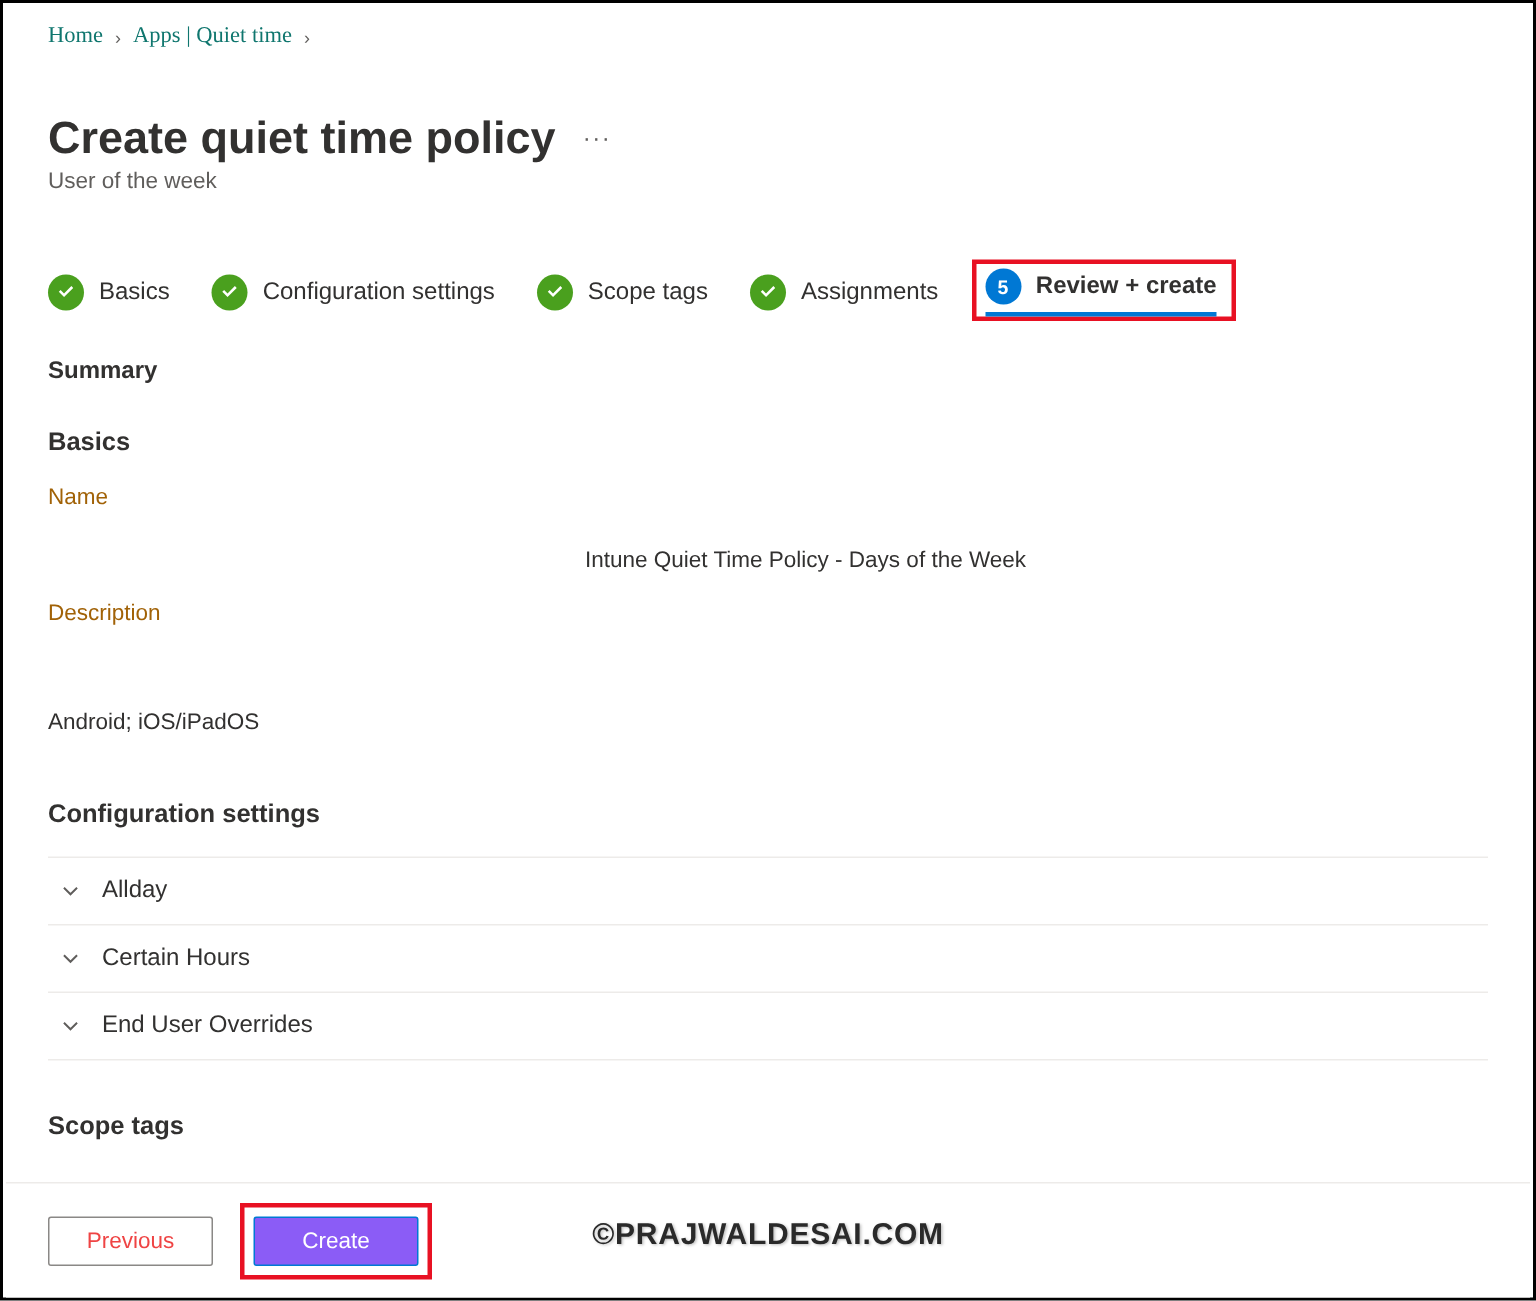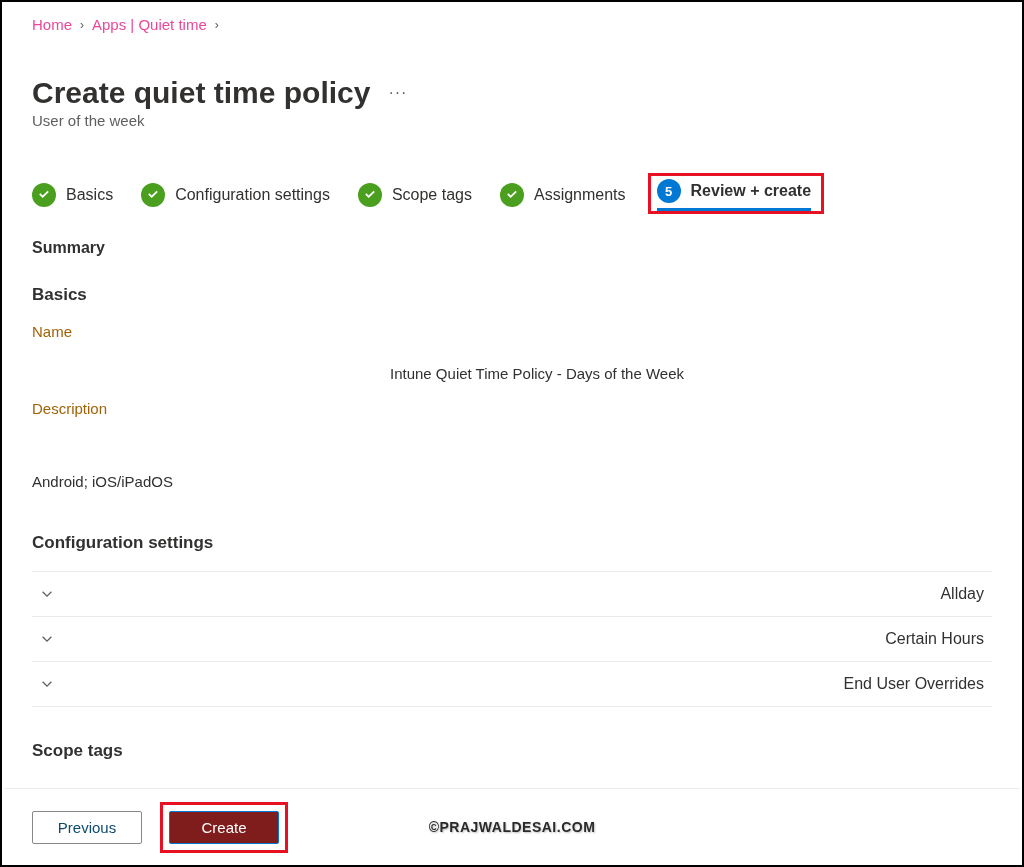--- a/index.html
+++ b/index.html
@@ -23,22 +23,23 @@
       overflow: hidden;
     }
     .breadcrumb {
       display: flex;
       align-items: center;
       gap: 8px;
       font-size: 15px;
       margin-bottom: 14px;
     }
     .breadcrumb a {
-      color: #ec4899;
+      color: #0f766e;
       text-decoration: none;
+      font-family: Liberation Serif, serif;
     }
     .breadcrumb .separator {
       color: #605e5c;
       font-size: 12px;
     }
     .page-header {
       display: flex;
       align-items: center;
       gap: 18px;
       margin-bottom: 2px;
@@ -135,24 +136,24 @@
       margin-top: 40px;
     }
     .accordion-list {
       margin-top: 12px;
     }
     .accordion-item {
       border-top: 1px solid #edebe9;
       padding: 13px 8px;
       display: flex;
       align-items: center;
+      gap: 14px;
       cursor: pointer;
       font-size: 16px;
       color: #323130;
-      justify-content: space-between;
     }
     .accordion-item:last-child {
       border-bottom: 1px solid #edebe9;
     }
     .chevron-down {
       width: 14px;
       height: 14px;
       flex-shrink: 0;
     }
     .footer-bar {
@@ -169,38 +170,38 @@
       gap: 18px;
     }
     .btn {
       font-family: inherit;
       font-size: 15px;
       padding: 7px 22px;
       border-radius: 2px;
       cursor: pointer;
       border: 1px solid #8a8886;
       background: #fff;
-      color: #0c4a6e;
+      color: #ef4444;
       min-width: 110px;
     }
     .btn-primary {
-      background: #7f1d1d;
+      background: #8b5cf6;
       border-color: #0078d4;
       color: #fff;
     }
     .btn-highlight {
       border: 3px solid #e81123;
       padding: 6px 6px;
     }
     .watermark {
       position: absolute;
       bottom: 30px;
       left: 50%;
       transform: translateX(-50%);
-      font-size: 14px;
+      font-size: 20px;
       font-weight: 700;
       color: #2a2a2a;
       letter-spacing: 0.5px;
       text-shadow: 1px 1px 2px rgba(0,0,0,0.25);
       pointer-events: none;
     }
     .scope-partial {
       font-size: 17px;
       font-weight: 600;
       color: #323130;

